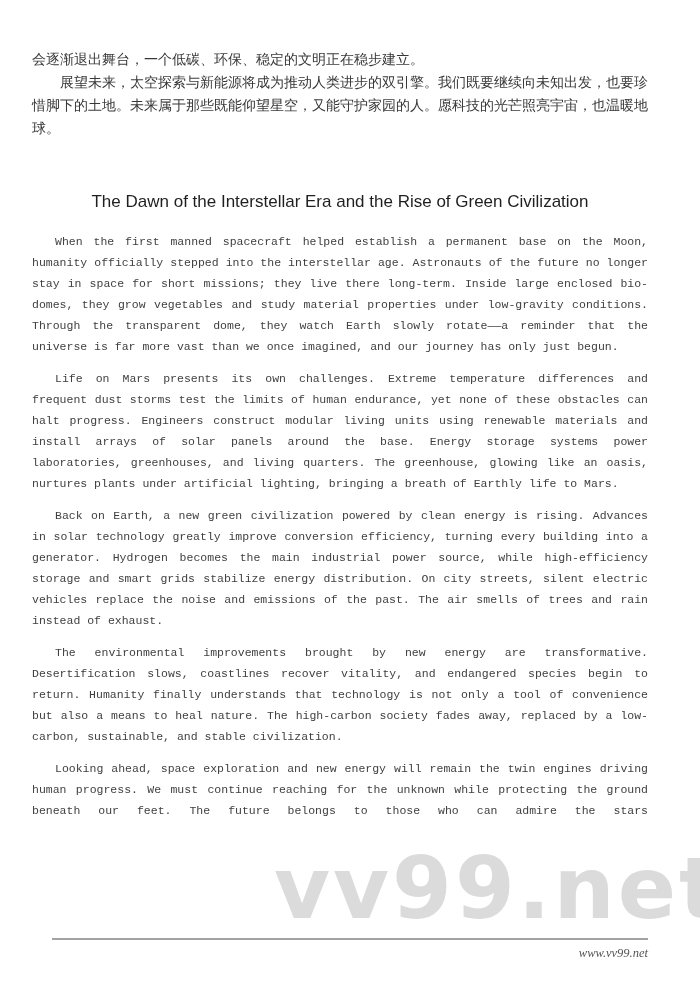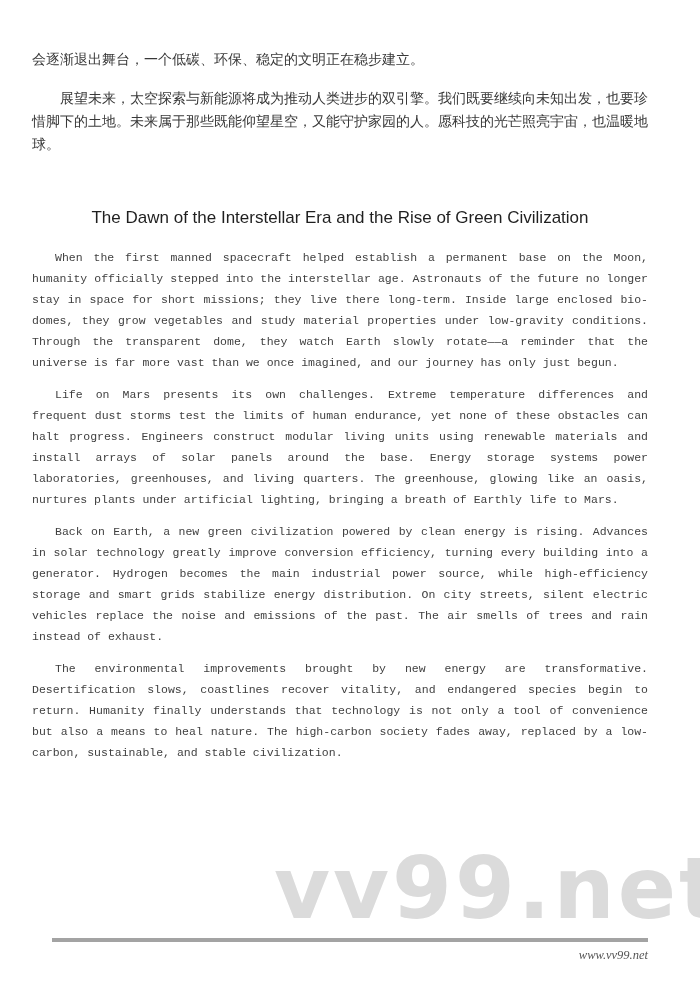--- a/index.html
+++ b/index.html
@@ -36,21 +36,21 @@
   }
   .cn {
     margin: 0;
     font-family: "Liberation Serif", "DejaVu Serif", serif;
     font-size: 14px;
     line-height: 23px;
     color: #383838;
     text-align: justify;
   }
   .cn.indent {
-    margin-top: 16px;
+    margin-top: 0;
     text-indent: 2em;
   }
   .title {
     margin: 44px 0 0 0;
     font-family: Liberation Sans, sans-serif;
     font-weight: 400;
     font-size: 17px;
     line-height: 36px;
     color: #1f1f1f;
     text-align: center;
@@ -69,21 +69,21 @@
   }
   .body-par.continues {
     text-align-last: justify;
   }
   .footer {
     position: absolute;
     left: 52px;
     right: 52px;
     top: 938px;
     z-index: 1;
-    border-top: 4px solid #a3a3a3;
+    border-top: 2px solid #a3a3a3;
     padding-top: 3px;
     text-align: right;
   }
   .footer-site {
     font-family: "Liberation Serif", "DejaVu Serif", serif;
     font-style: italic;
     font-size: 12.5px;
     color: #555555;
   }
 </style>
@@ -103,20 +103,21 @@
     <h1 class="title">The Dawn of the Interstellar Era and the Rise of Green Civilization</h1>
 
     <p class="body-par first">When the first manned spacecraft helped establish a permanent base on the Moon, humanity officially stepped into the interstellar age. Astronauts of the future no longer stay in space for short missions; they live there long-term. Inside large enclosed bio-domes, they grow vegetables and study material properties under low-gravity conditions. Through the transparent dome, they watch Earth slowly rotate——a reminder that the universe is far more vast than we once imagined, and our journey has only just begun.</p>
 
     <p class="body-par">Life on Mars presents its own challenges. Extreme temperature differences and frequent dust storms test the limits of human endurance, yet none of these obstacles can halt progress. Engineers construct modular living units using renewable materials and install arrays of solar panels around the base. Energy storage systems power laboratories, greenhouses, and living quarters. The greenhouse, glowing like an oasis, nurtures plants under artificial lighting, bringing a breath of Earthly life to Mars.</p>
 
     <p class="body-par">Back on Earth, a new green civilization powered by clean energy is rising. Advances in solar technology greatly improve conversion efficiency, turning every building into a generator. Hydrogen becomes the main industrial power source, while high-efficiency storage and smart grids stabilize energy distribution. On city streets, silent electric vehicles replace the noise and emissions of the past. The air smells of trees and rain instead of exhaust.</p>
 
     <p class="body-par">The environmental improvements brought by new energy are transformative. Desertification slows, coastlines recover vitality, and endangered species begin to return. Humanity finally understands that technology is not only a tool of convenience but also a means to heal nature. The high-carbon society fades away, replaced by a low-carbon, sustainable, and stable civilization.</p>
 
+    <p class="body-par continues">Looking ahead, space exploration and new energy will remain the twin engines driving human progress. We must continue reaching for the unknown while protecting the ground beneath our feet. The future belongs to those who can admire the stars</p>
 
   </div>
 
   <div class="footer">
     <span class="footer-site">www.vv99.net</span>
   </div>
 
 </div>
 
 </body></html>

